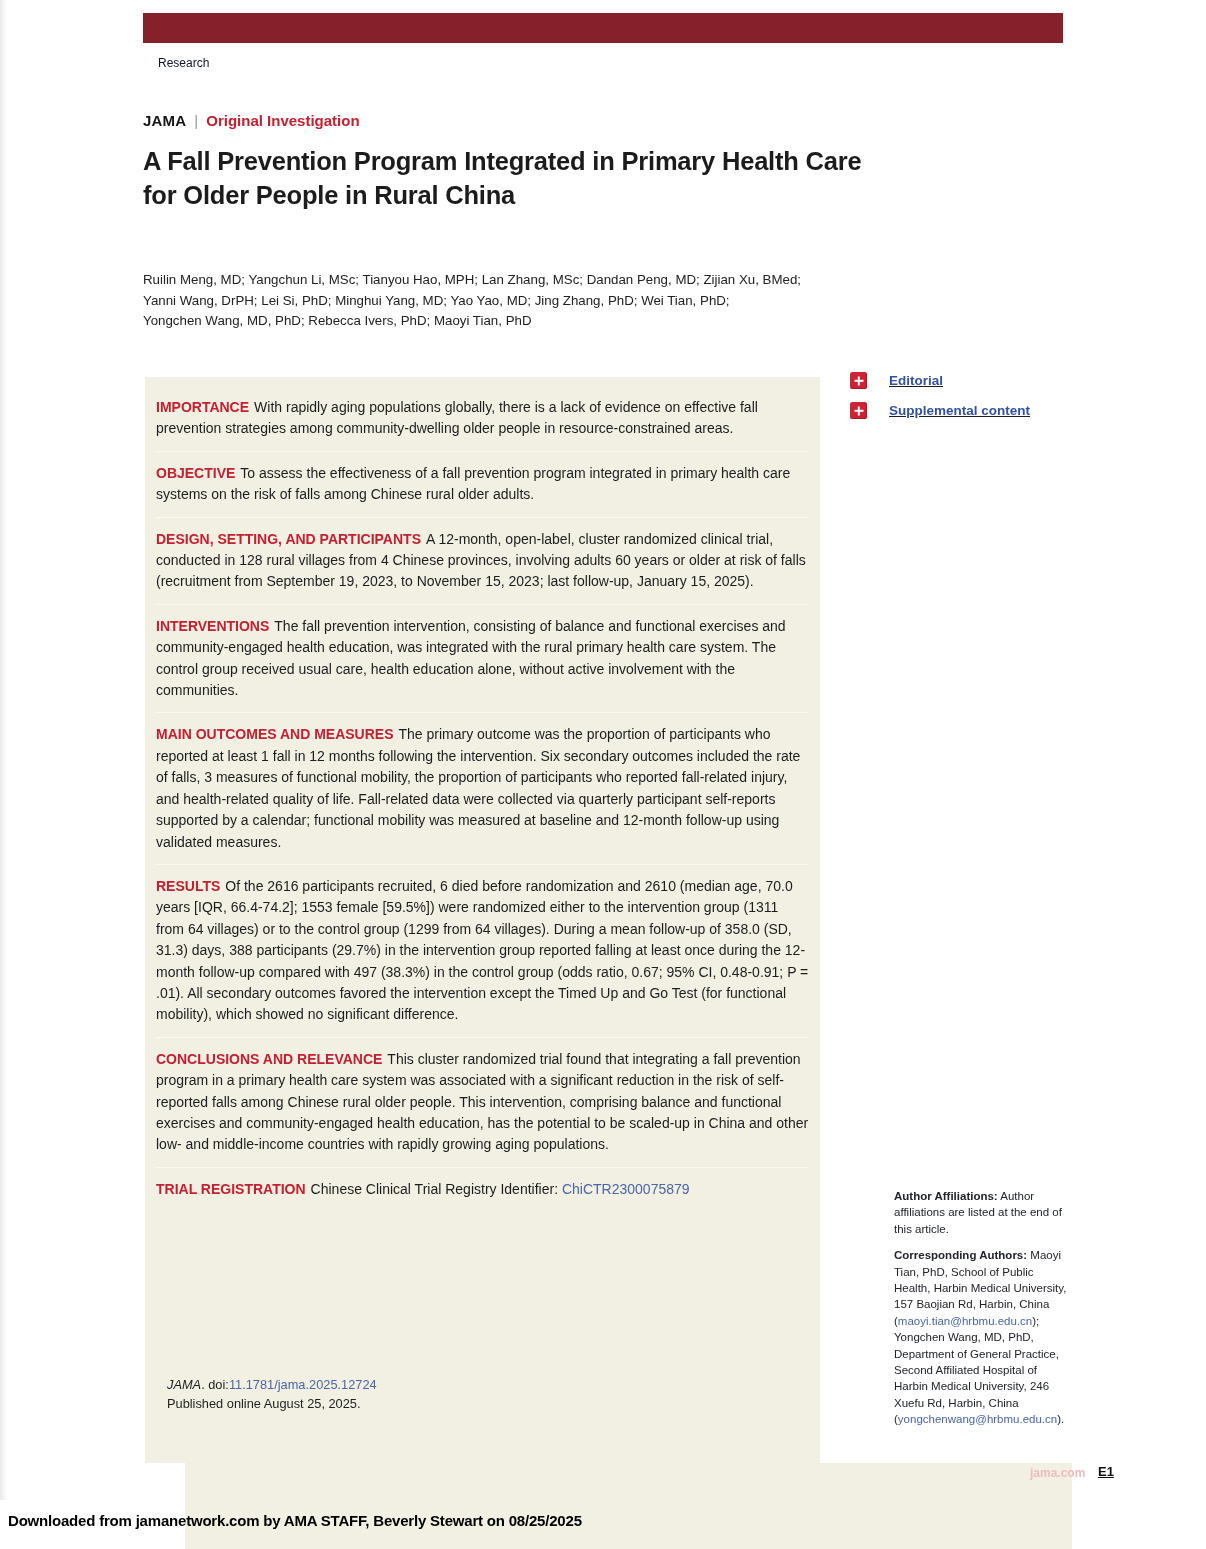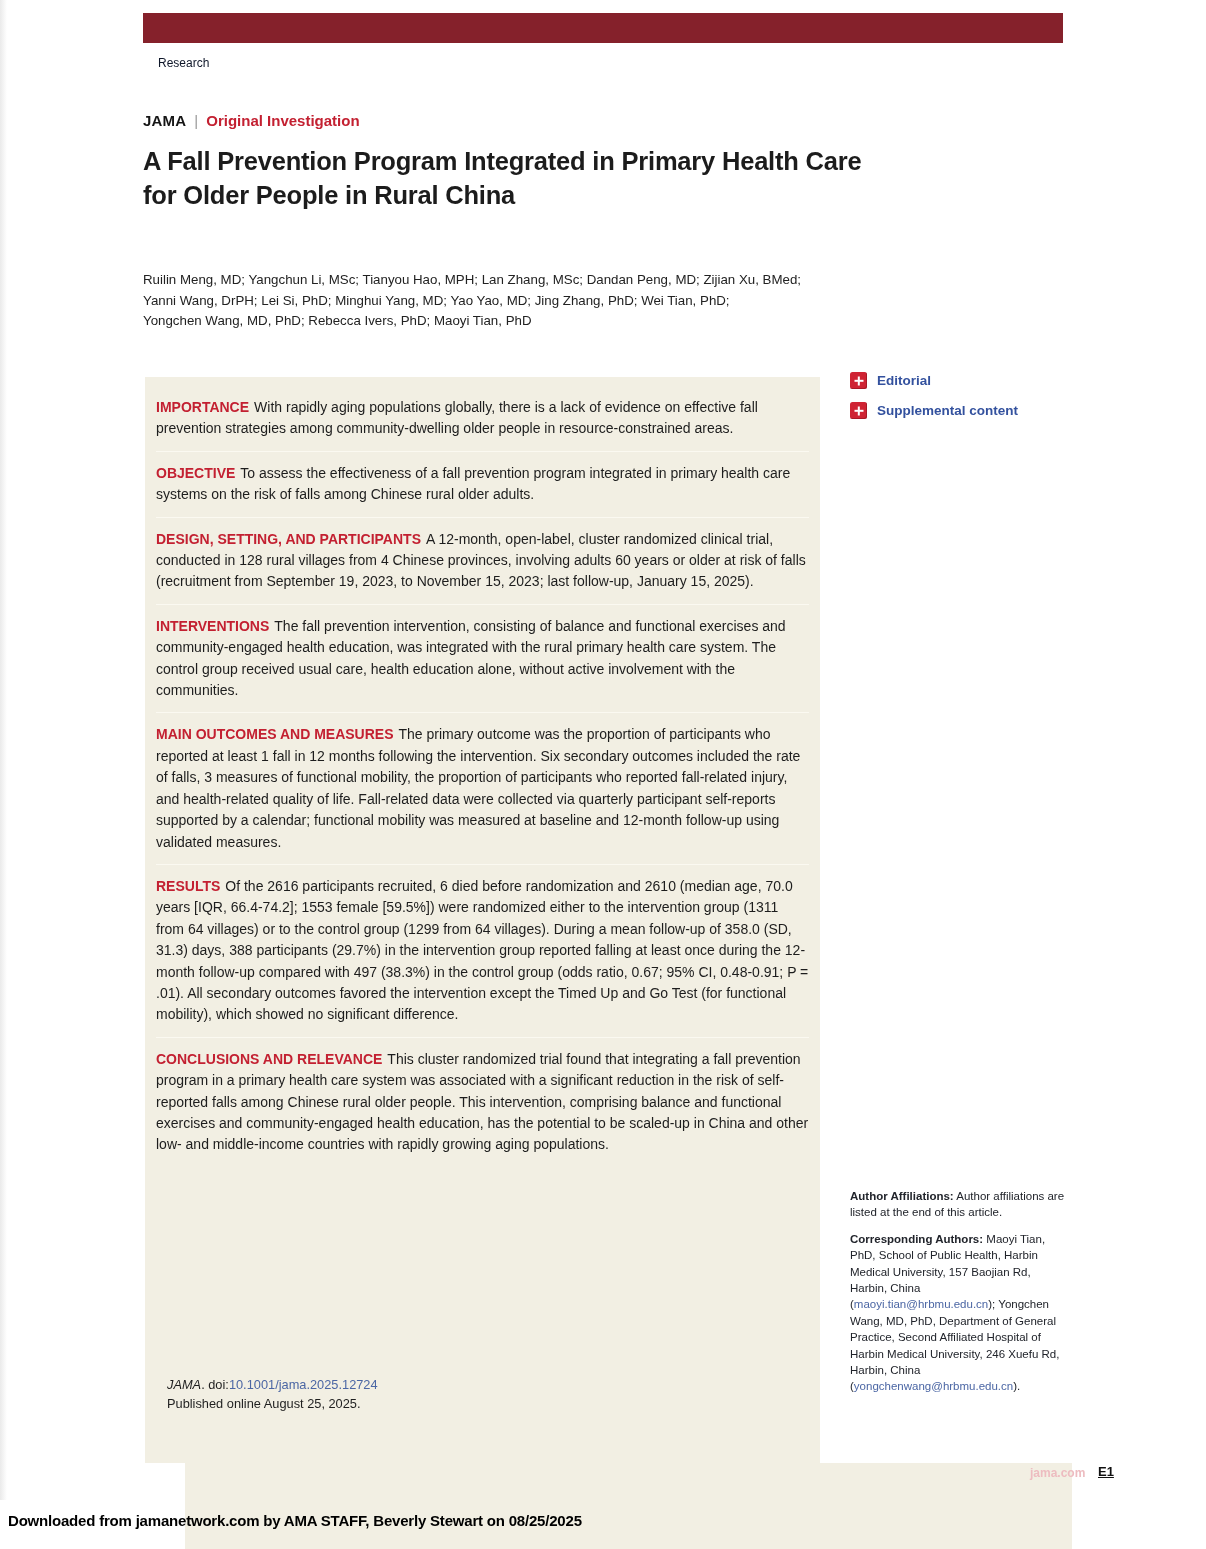--- a/index.html
+++ b/index.html
@@ -25,28 +25,28 @@
   .authors{position:absolute;left:143px;top:270px;width:700px;font-size:13.3px;line-height:20.5px;color:#222222;}
   .abstract{position:absolute;left:145px;top:377px;width:675px;height:1086px;background:var(--abstract-bg);padding:20px 11px;font-size:14px;line-height:21.4px;color:var(--text-dark);}
   .sec{padding:11px 0;}
   .sec:first-child{padding-top:0;}
   .sec + .sec{border-top:1.5px solid #fbf9f1;}
   .seclabel{color:var(--accent-red);font-weight:700;margin-right:5px;}
   a.blue{color:var(--link-blue);text-decoration:none;cursor:pointer;}
   .citation{position:absolute;left:22px;bottom:50px;font-size:12.8px;line-height:19px;color:#1f1f1f;}
   .citation .it{font-style:italic;}
   .side-links{position:absolute;left:850px;top:372px;width:240px;}
-  .side-link{display:flex;align-items:center;gap:10px;margin-bottom:13px;}
+  .side-link{display:flex;align-items:center;gap:22px;margin-bottom:13px;text-decoration:underline;}
   .side-link a{color:var(--link-navy);font-size:13.5px;font-weight:600;text-decoration:none;cursor:pointer;}
   .plus-icon{position:relative;width:17px;height:17px;background:#cf2333;border-radius:2.5px;box-shadow:inset -1px -1px 0 rgba(120,10,20,.45);flex:0 0 auto;}
   .plus-icon::before,.plus-icon::after{content:"";position:absolute;background:#ffffff;left:50%;top:50%;transform:translate(-50%,-50%);}
   .plus-icon::before{width:9px;height:2.4px;}
   .plus-icon::after{width:2.4px;height:9px;}
   .affil{position:absolute;left:850px;top:1188px;width:218px;font-size:11.5px;line-height:16.4px;color:#21242b;}
-  .affil p{margin-bottom:10px;}
+  .affil p{margin-bottom:10px;margin-left:44px;}
   .affil strong{font-weight:700;}
   .band{position:absolute;left:185px;top:1463px;width:887px;height:86px;background:var(--abstract-bg);}
   .site-faint{position:absolute;left:1030px;top:1466px;font-size:12px;font-weight:700;color:#edbcc0;filter:blur(0.5px);}
   .pageno{position:absolute;left:1098px;top:1464px;font-size:13px;font-weight:700;color:#111111;text-decoration:underline;}
   .copyright{position:absolute;left:56px;top:1487px;width:1120px;text-align:center;font-size:13.5px;color:#1e1e1e;letter-spacing:-0.1px;}
   .stamp{position:absolute;left:8px;top:1512px;font-size:15px;font-weight:700;color:#000000;letter-spacing:-0.2px;}
 </style>
 </head>
 <body>
 
@@ -71,23 +71,24 @@
   </div>
 
   <div class="abstract">
     <div class="sec"><span class="seclabel">IMPORTANCE</span><span>With rapidly aging populations globally, there is a lack of evidence on effective fall prevention strategies among community-dwelling older people in resource-constrained areas.</span></div>
     <div class="sec"><span class="seclabel">OBJECTIVE</span><span>To assess the effectiveness of a fall prevention program integrated in primary health care systems on the risk of falls among Chinese rural older adults.</span></div>
     <div class="sec"><span class="seclabel">DESIGN, SETTING, AND PARTICIPANTS</span><span>A 12-month, open-label, cluster randomized clinical trial, conducted in 128 rural villages from 4 Chinese provinces, involving adults 60 years or older at risk of falls (recruitment from September 19, 2023, to November 15, 2023; last follow-up, January 15, 2025).</span></div>
     <div class="sec"><span class="seclabel">INTERVENTIONS</span><span>The fall prevention intervention, consisting of balance and functional exercises and community-engaged health education, was integrated with the rural primary health care system. The control group received usual care, health education alone, without active involvement with the communities.</span></div>
     <div class="sec"><span class="seclabel">MAIN OUTCOMES AND MEASURES</span><span>The primary outcome was the proportion of participants who reported at least 1 fall in 12 months following the intervention. Six secondary outcomes included the rate of falls, 3 measures of functional mobility, the proportion of participants who reported fall-related injury, and health-related quality of life. Fall-related data were collected via quarterly participant self-reports supported by a calendar; functional mobility was measured at baseline and 12-month follow-up using validated measures.</span></div>
     <div class="sec"><span class="seclabel">RESULTS</span><span>Of the 2616 participants recruited, 6 died before randomization and 2610 (median age, 70.0 years [IQR, 66.4-74.2]; 1553 female [59.5%]) were randomized either to the intervention group (1311 from 64 villages) or to the control group (1299 from 64 villages). During a mean follow-up of 358.0 (SD, 31.3) days, 388 participants (29.7%) in the intervention group reported falling at least once during the 12-month follow-up compared with 497 (38.3%) in the control group (odds ratio, 0.67; 95% CI, 0.48-0.91; P = .01). All secondary outcomes favored the intervention except the Timed Up and Go Test (for functional mobility), which showed no significant difference.</span></div>
     <div class="sec"><span class="seclabel">CONCLUSIONS AND RELEVANCE</span><span>This cluster randomized trial found that integrating a fall prevention program in a primary health care system was associated with a significant reduction in the risk of self-reported falls among Chinese rural older people. This intervention, comprising balance and functional exercises and community-engaged health education, has the potential to be scaled-up in China and other low- and middle-income countries with rapidly growing aging populations.</span></div>
+    <div class="sec"><span class="seclabel">TRIAL REGISTRATION</span><span>Chinese Clinical Trial Registry Identifier:</span> <a class="blue">ChiCTR2300075879</a></div>
 
     <div class="citation">
-      <div><span class="it">JAMA</span><span>. doi:</span><a class="blue">10.1001/jama.2025.12724</a></div>
+      <div><span class="it">JAMA</span><span>. doi:</span><a class="blue">11.1781/jama.2025.12724</a></div>
       <div>Published online August 25, 2025.</div>
     </div>
   </div>
 
   <div class="side-links">
     <div class="side-link">
         <span class="plus-icon"></span>
         <a>Editorial</a>
       </div>
     <div class="side-link">

